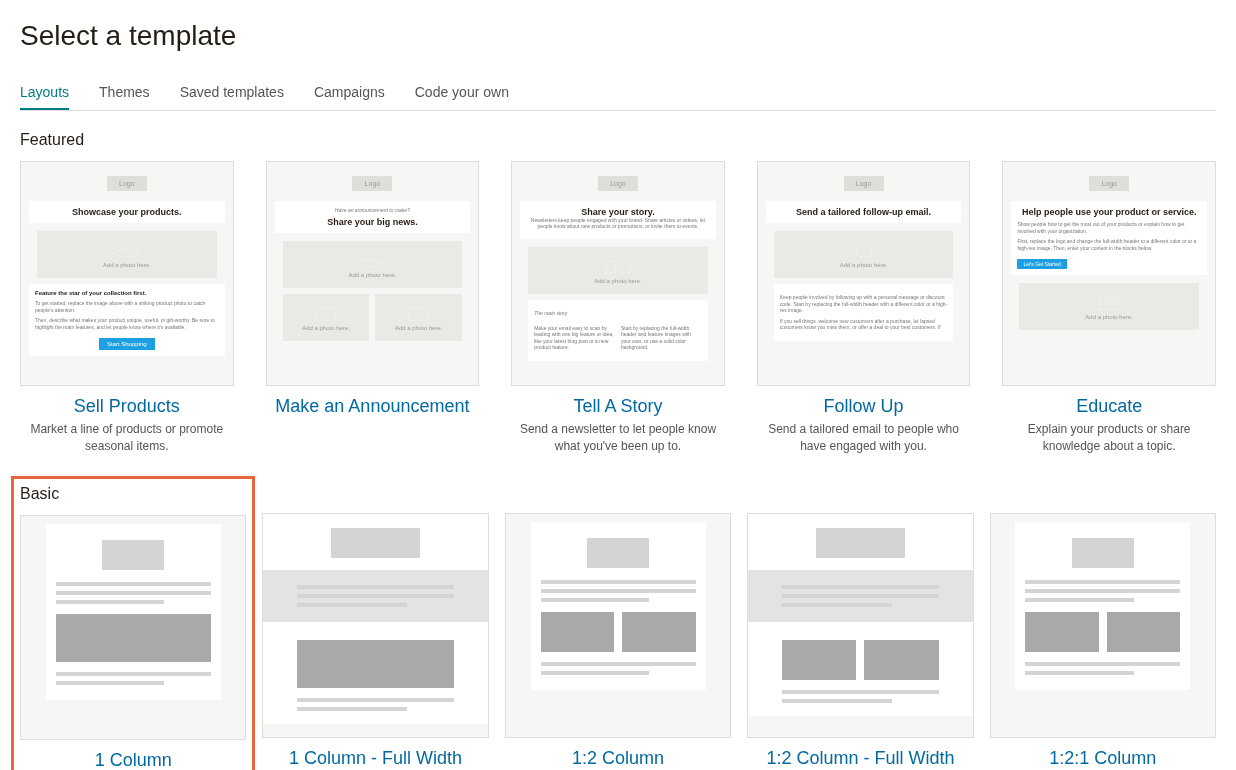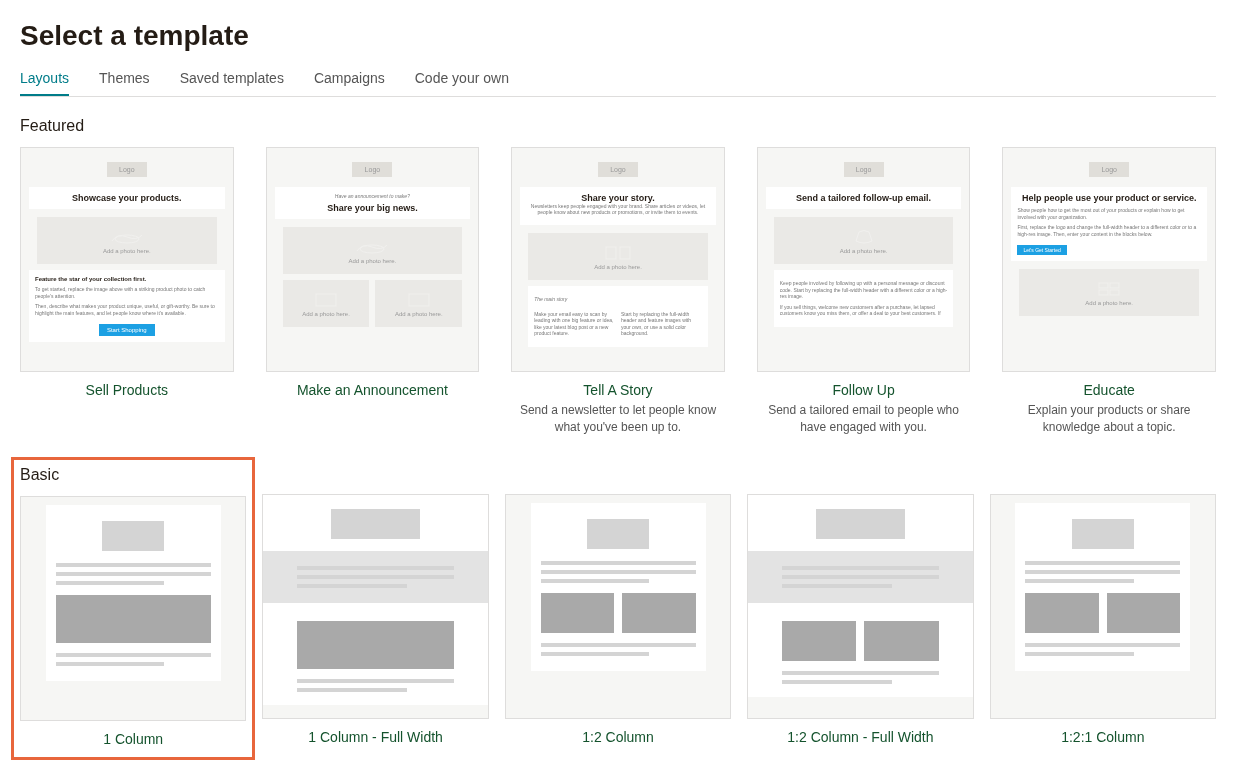--- a/index.html
+++ b/index.html
@@ -4,22 +4,22 @@
   <style>
     * { box-sizing: border-box; margin: 0; padding: 0; }
     body {
       font-family: -apple-system, BlinkMacSystemFont, "Segoe UI", Helvetica, Arial, sans-serif;
       background: #fff;
       color: #241c15;
       padding: 20px;
     }
     .page-title {
       font-size: 28px;
-      font-weight: 700;
-      margin-bottom: 10px;
+      font-weight: 400;
+      margin-bottom: 24px;
       color: #241c15;
     }
     .tabs {
       display: flex;
       gap: 30px;
       border-bottom: 1px solid #dedddc;
       margin-bottom: 20px;
     }
     .tab {
       padding: 8px 0;
@@ -53,23 +53,23 @@
     .template-preview {
       width: 100%;
       height: 225px;
       border: 1px solid #dedddc;
       background: #f6f6f4;
       margin-bottom: 10px;
       overflow: hidden;
       position: relative;
     }
     .template-name {
-      font-size: 14px;
+      font-size: 18px;
       font-weight: 500;
-      color: #14532d;
+      color: #0369a1;
       margin-bottom: 4px;
       text-align: left;
     }
     .template-desc {
       font-size: 12px;
       color: #555;
       text-align: center;
       line-height: 1.4;
       padding: 0 4px;
     }
@@ -229,20 +229,21 @@
         </div>
         <div class="white-band" style="margin-top:6px;">
           <div class="tiny-bold">Feature the star of your collection first.</div>
           <div class="tiny-text">To get started, replace the image above with a striking product photo to catch people's attention.</div>
           <div class="tiny-text">Then, describe what makes your product unique, useful, or gift-worthy. Be sure to highlight the main features, and let people know where it's available.</div>
           <div style="text-align:center"><span class="btn-blue">Start Shopping</span></div>
         </div>
       </div>
     </div>
     <div class="template-name">Sell Products</div>
+    <div class="template-desc">Market a line of products or promote seasonal items.</div>
   </div>
 
   <div class="template-card">
     <div class="template-preview">
       <div class="prev-inner">
         <div class="logo-box">Logo</div>
         <div class="white-band">
           <div class="subhead" style="font-style:italic">Have an announcement to make?</div>
           <div class="headline">Share your big news.</div>
         </div>

